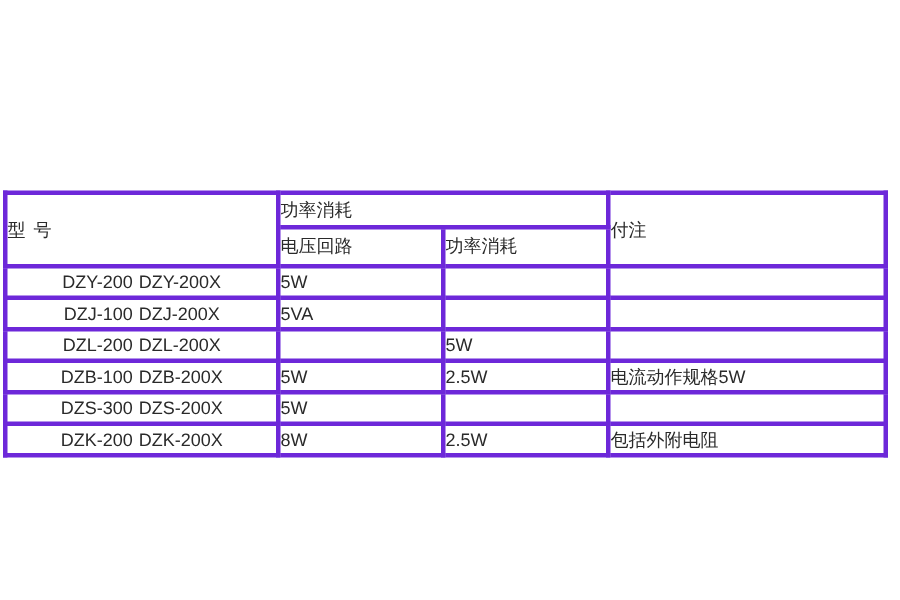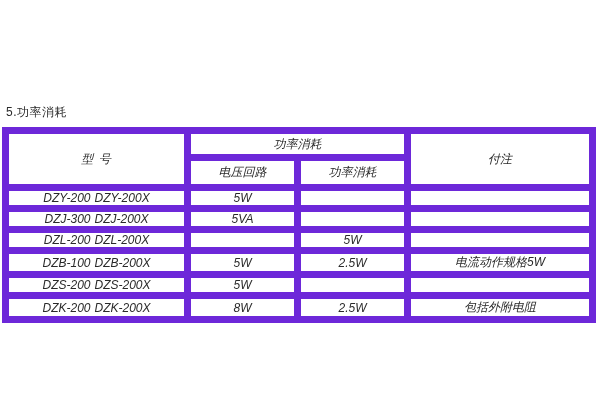--- a/index.html
+++ b/index.html
@@ -29,48 +29,46 @@
     top: 127px;
     width: 587px;
     border-collapse: collapse;
     table-layout: fixed;
     border: 2px solid #3d3d3d;
     font-size: 12px;
     color: #2a2a2a;
   }
   table.spec-table th,
   table.spec-table td {
-    border: 7px solid #6d28d9;
-    text-align: center;
+    border: 3px solid #6d28d9;
+    text-align: left;
     vertical-align: middle;
     font-weight: normal;
     padding: 0;
     overflow: hidden;
     white-space: nowrap;
-    font-style: italic;
   }
   tr.header-row-1 th { height: 20px; }
   tr.header-row-2 th { height: 23px; margin-top: 45px; }
   tbody tr { height: 21px; }
   th.model-header {
     white-space: pre;
     letter-spacing: 1px;
   }
   .model-cell-inner {
     display: flex;
     justify-content: center;
     gap: 4px;
   }
 </style>
 </head>
 <body>
 
 <div class="page">
 
-  <div class="section-title">5.功率消耗</div>
 
   <table class="spec-table">
     <colgroup>
       <col style="width:182px">
       <col style="width:110px">
       <col style="width:110px">
       <col style="width:185px">
     </colgroup>
     <thead>
       <tr class="header-row-1">
@@ -92,21 +90,21 @@
       </div>
     </td>
     <td>5W</td>
     <td></td>
     <td></td>
   </tr>
 
   <tr>
     <td>
       <div class="model-cell-inner">
-        <span>DZJ-300</span>
+        <span>DZJ-100</span>
         <span>DZJ-200X</span>
       </div>
     </td>
     <td>5VA</td>
     <td></td>
     <td></td>
   </tr>
 
   <tr>
     <td>
@@ -128,21 +126,21 @@
       </div>
     </td>
     <td>5W</td>
     <td>2.5W</td>
     <td>电流动作规格5W</td>
   </tr>
 
   <tr>
     <td>
       <div class="model-cell-inner">
-        <span>DZS-200</span>
+        <span>DZS-300</span>
         <span>DZS-200X</span>
       </div>
     </td>
     <td>5W</td>
     <td></td>
     <td></td>
   </tr>
 
   <tr>
     <td>

